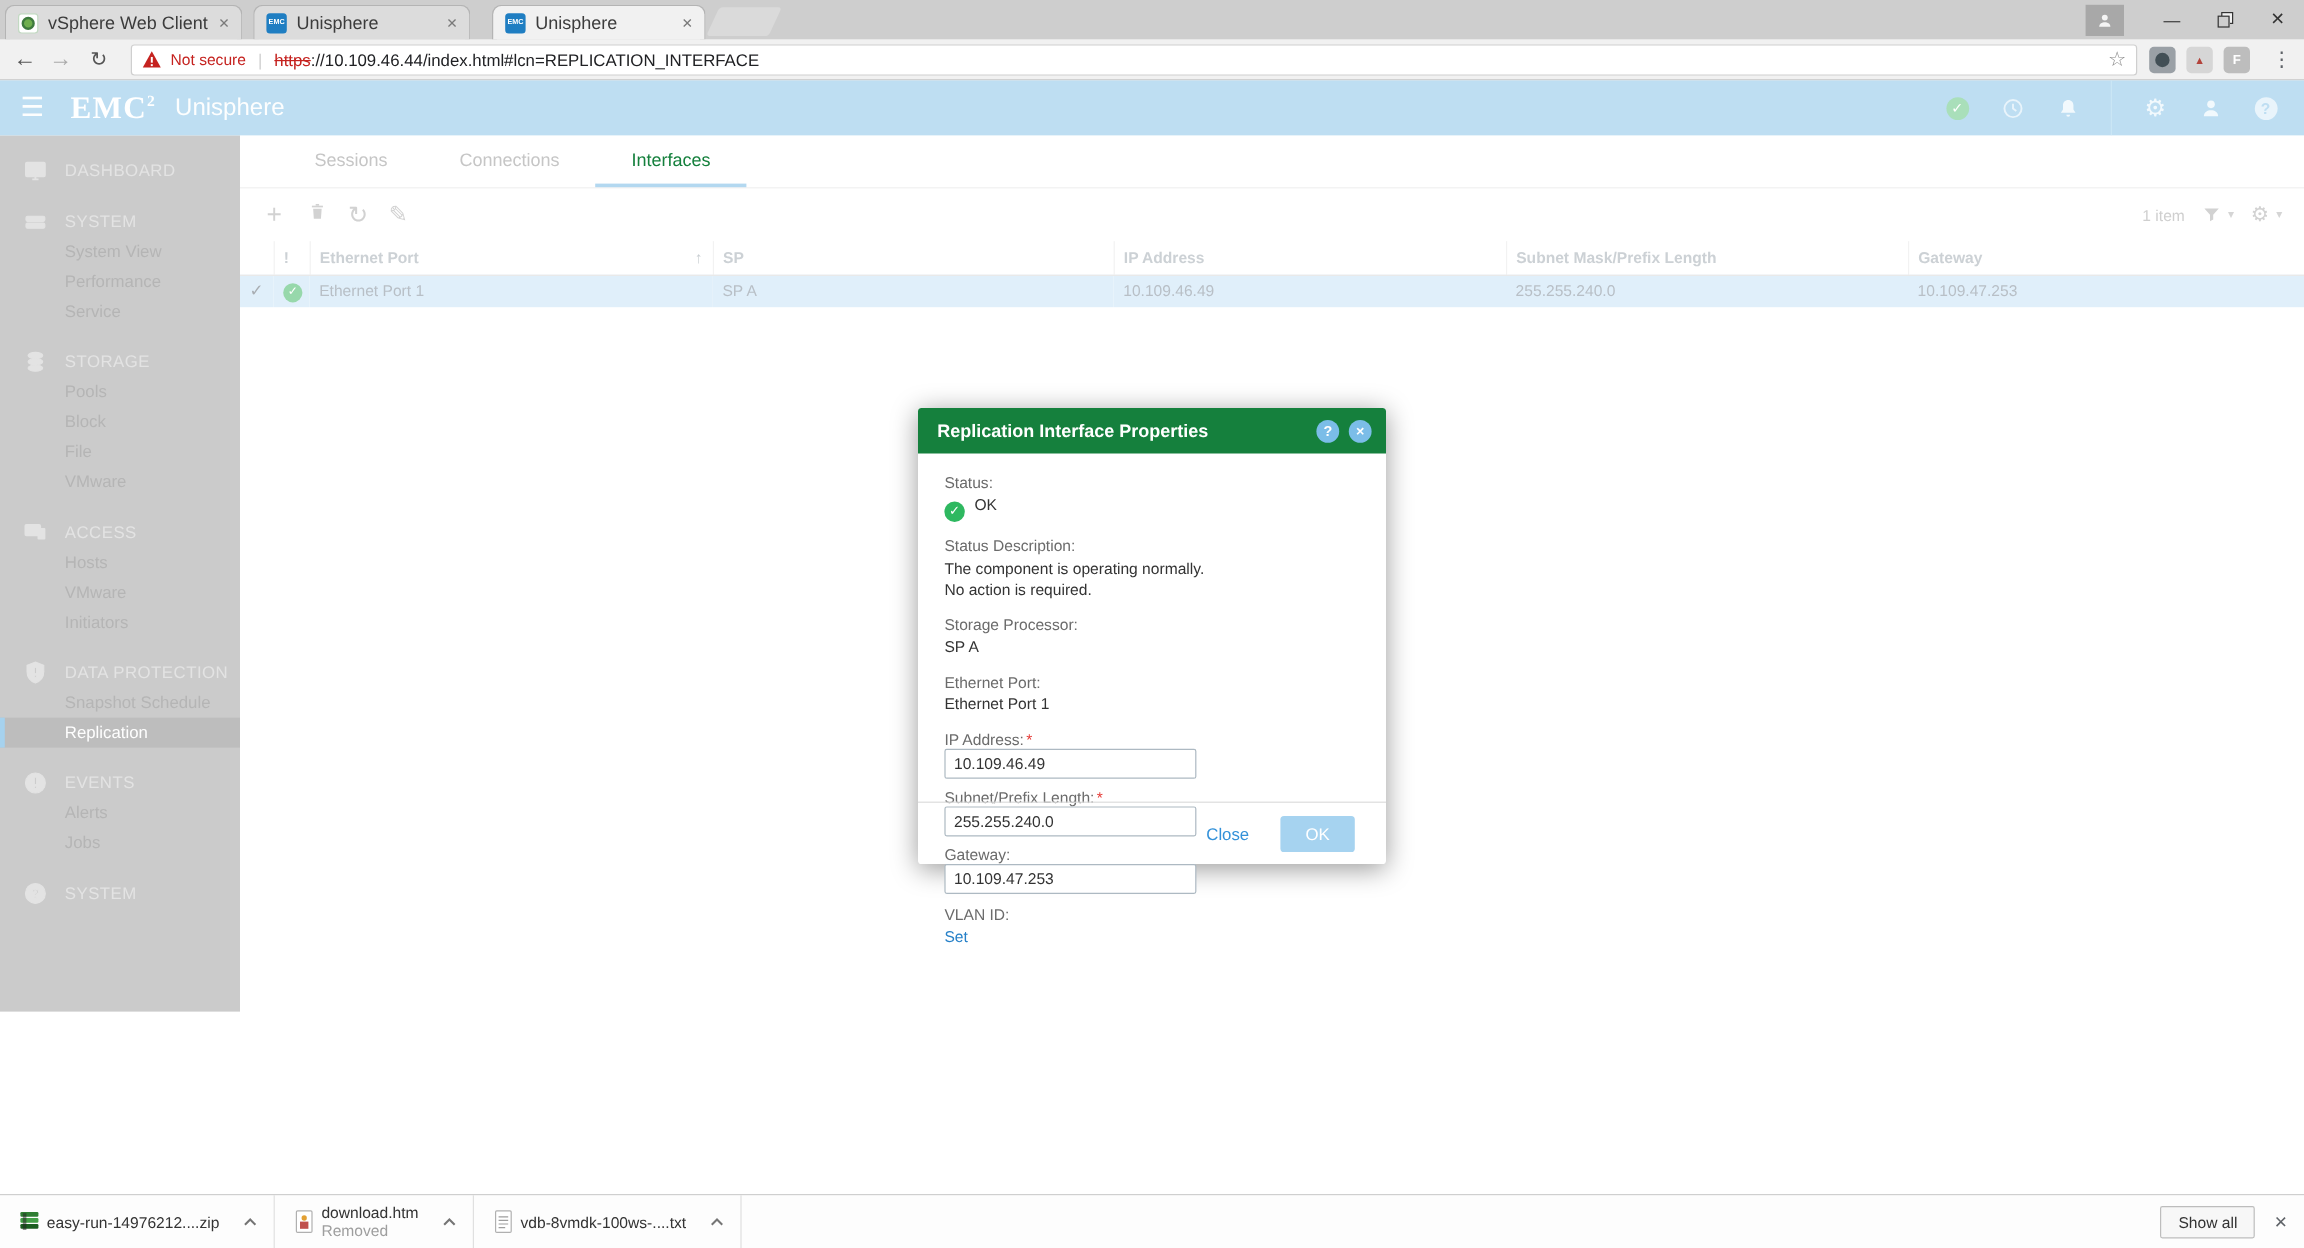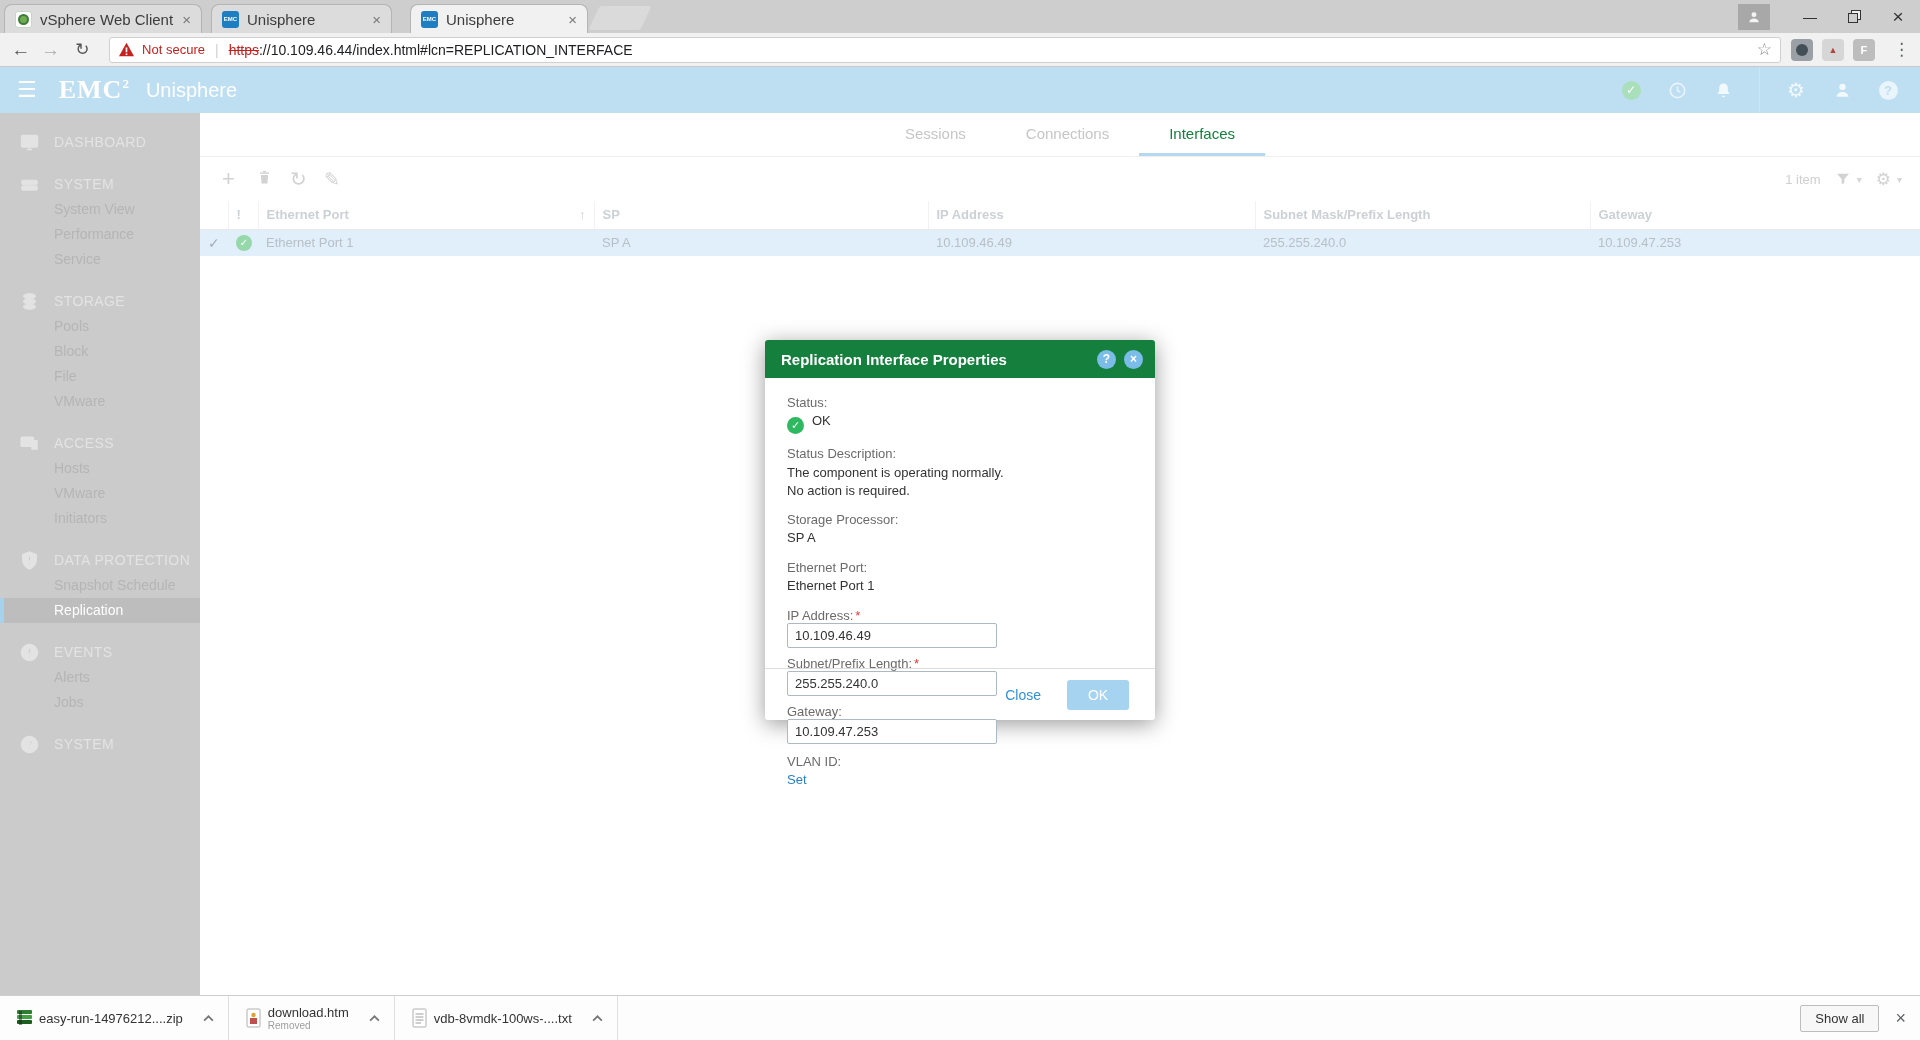--- a/index.html
+++ b/index.html
@@ -57,32 +57,32 @@
   .hdr-icons { margin-left:auto; display:flex; align-items:center; gap:26px; margin-right:22px; }
   .hdr-ic { width:20px; height:20px; display:flex; align-items:center; justify-content:center; cursor:pointer; }
   .hdr-ic svg { width:19px; height:19px; }
   .stat-ok { width:19px; height:19px; border-radius:50%; background:#a9dfba; color:#fff; font-size:12px; font-weight:bold;
              display:flex; align-items:center; justify-content:center; }
   .hdr-sep { width:1px; height:46px; background:#cae6f5; }
   .circle-q { width:19px; height:19px; border-radius:50%; background:#e9f4fb; color:#bedef2; font-weight:bold; font-size:13px;
               display:flex; align-items:center; justify-content:center; }
 
   
-  .sidebar { position:absolute; top:113px; left:0; width:200px; height:882px; background:#cbcbcb; padding-top:16px; }
+  .sidebar { position:absolute; top:113px; left:0; width:200px; height:730px; background:#cbcbcb; padding-top:16px; }
   .nav-section { display:flex; align-items:center; height:26px; padding-left:17px; gap:13px; margin-top:16px; cursor:pointer; }
   .nav-section:first-child { margin-top:0; }
   .nav-ic { width:24px; height:24px; flex:none; display:flex; align-items:center; justify-content:center; }
   .nav-ic svg { width:21px; height:21px; fill:#e3e3e3; stroke:#e3e3e3; }
   .nav-label { color:#e3e3e3; font-size:14px; letter-spacing:.4px; white-space:nowrap; }
   .nav-sub { height:25px; line-height:25px; padding-left:54px; color:#b5b5b5; font-size:14px; cursor:pointer; white-space:nowrap; }
   .nav-sub.selected { background:#bdbdbd; color:#fefefe; border-left:4px solid #a6d2ee; padding-left:50px; }
 
   
   .main { position:absolute; top:113px; left:200px; width:1720px; height:882px; background:#fff; }
-  .ctabs { display:flex; align-items:flex-end; height:44px; border-bottom:1px solid #f0f0f0; padding-left:20px;justify-content:center; }
+  .ctabs { display:flex; align-items:flex-end; height:44px; border-bottom:1px solid #f0f0f0; padding-left:32px; }
   .ctab { padding:0 30px; height:44px; line-height:44px; font-size:15px; color:#c6c6c6; cursor:pointer; border-bottom:3px solid transparent; }
   .ctab.active { color:#15803d; border-bottom-color:#b3d8f0; }
   .toolbar { display:flex; align-items:center; height:44px; padding-left:22px; }
   .tool-ic { width:34px; color:#d2d2d2; font-size:19px; cursor:pointer; text-align:left; }
   .tool-ic svg { width:17px; height:18px; fill:#d2d2d2; }
   .toolbar-right { margin-left:auto; display:flex; align-items:center; gap:6px; margin-right:18px; color:#cfcfcf; }
   .item-count { font-size:13px; margin-right:8px; }
   .mini-caret { font-size:10px; color:#d5d5d5; }
   .tr-ic { cursor:pointer; display:flex; align-items:center; }
   .tr-ic svg { width:16px; height:16px; fill:#d2d2d2; }
@@ -125,21 +125,21 @@
   .btn-primary { width:62px; height:30px; background:#a6d3f0; border:none; border-radius:3px; color:#fff; font-size:14px;
                  font-family:inherit; cursor:default; }
 
   
   .shelf { position:absolute; bottom:0; left:0; width:1920px; height:45px; background:#fdfdfd; border-top:1px solid #cfcfcf;
            display:flex; align-items:center; z-index:20; }
   .dl-item { display:flex; align-items:center; height:45px; padding:0 14px 0 16px; border-right:1px solid #e0e0e0; gap:6px; cursor:pointer; }
   .dl-ic { width:17px; height:20px; flex:none; }
   .dl-texts { display:flex; flex-direction:column; justify-content:center; }
   .dl-name { font-size:13px; color:#333; white-space:nowrap; }
-  .dl-note { font-size:10px; color:#9e9e9e; }
+  .dl-note { font-size:13px; color:#9e9e9e; }
   .dl-chevron { margin-left:14px; display:flex; }
   .dl-chevron svg { width:11px; height:7px; stroke:#757575; fill:none; stroke-width:2; }
   .shelf-right { margin-left:auto; display:flex; align-items:center; gap:16px; padding-right:14px; }
   .show-all { height:27px; padding:0 14px; background:#f7f7f7; border:1px solid #bdbdbd; border-radius:2px; font-size:13px;
               color:#333; font-family:inherit; cursor:pointer; }
   .shelf-close { color:#5f6368; font-size:18px; cursor:pointer; }
 </style>
 </head>
 <body>
 

